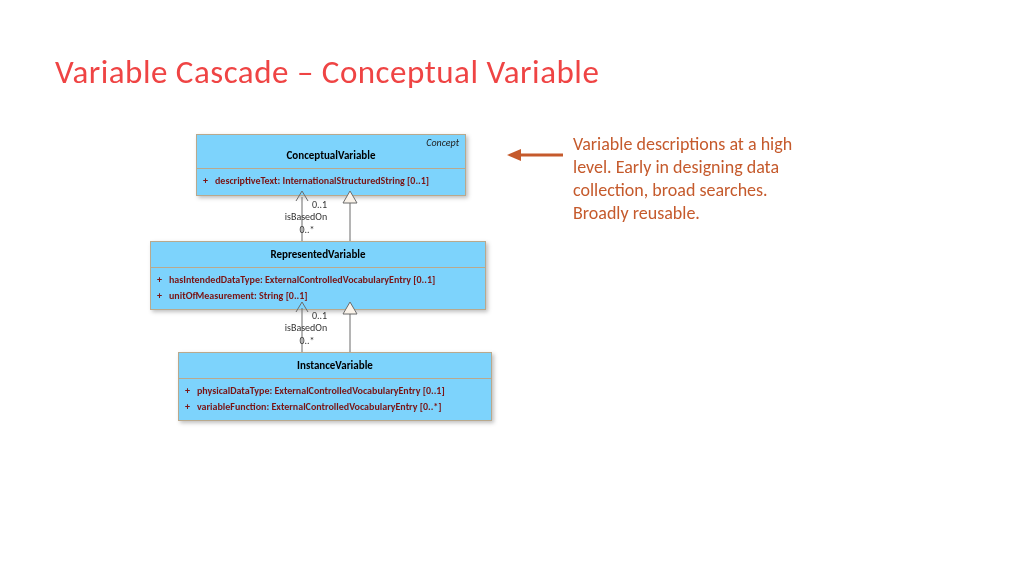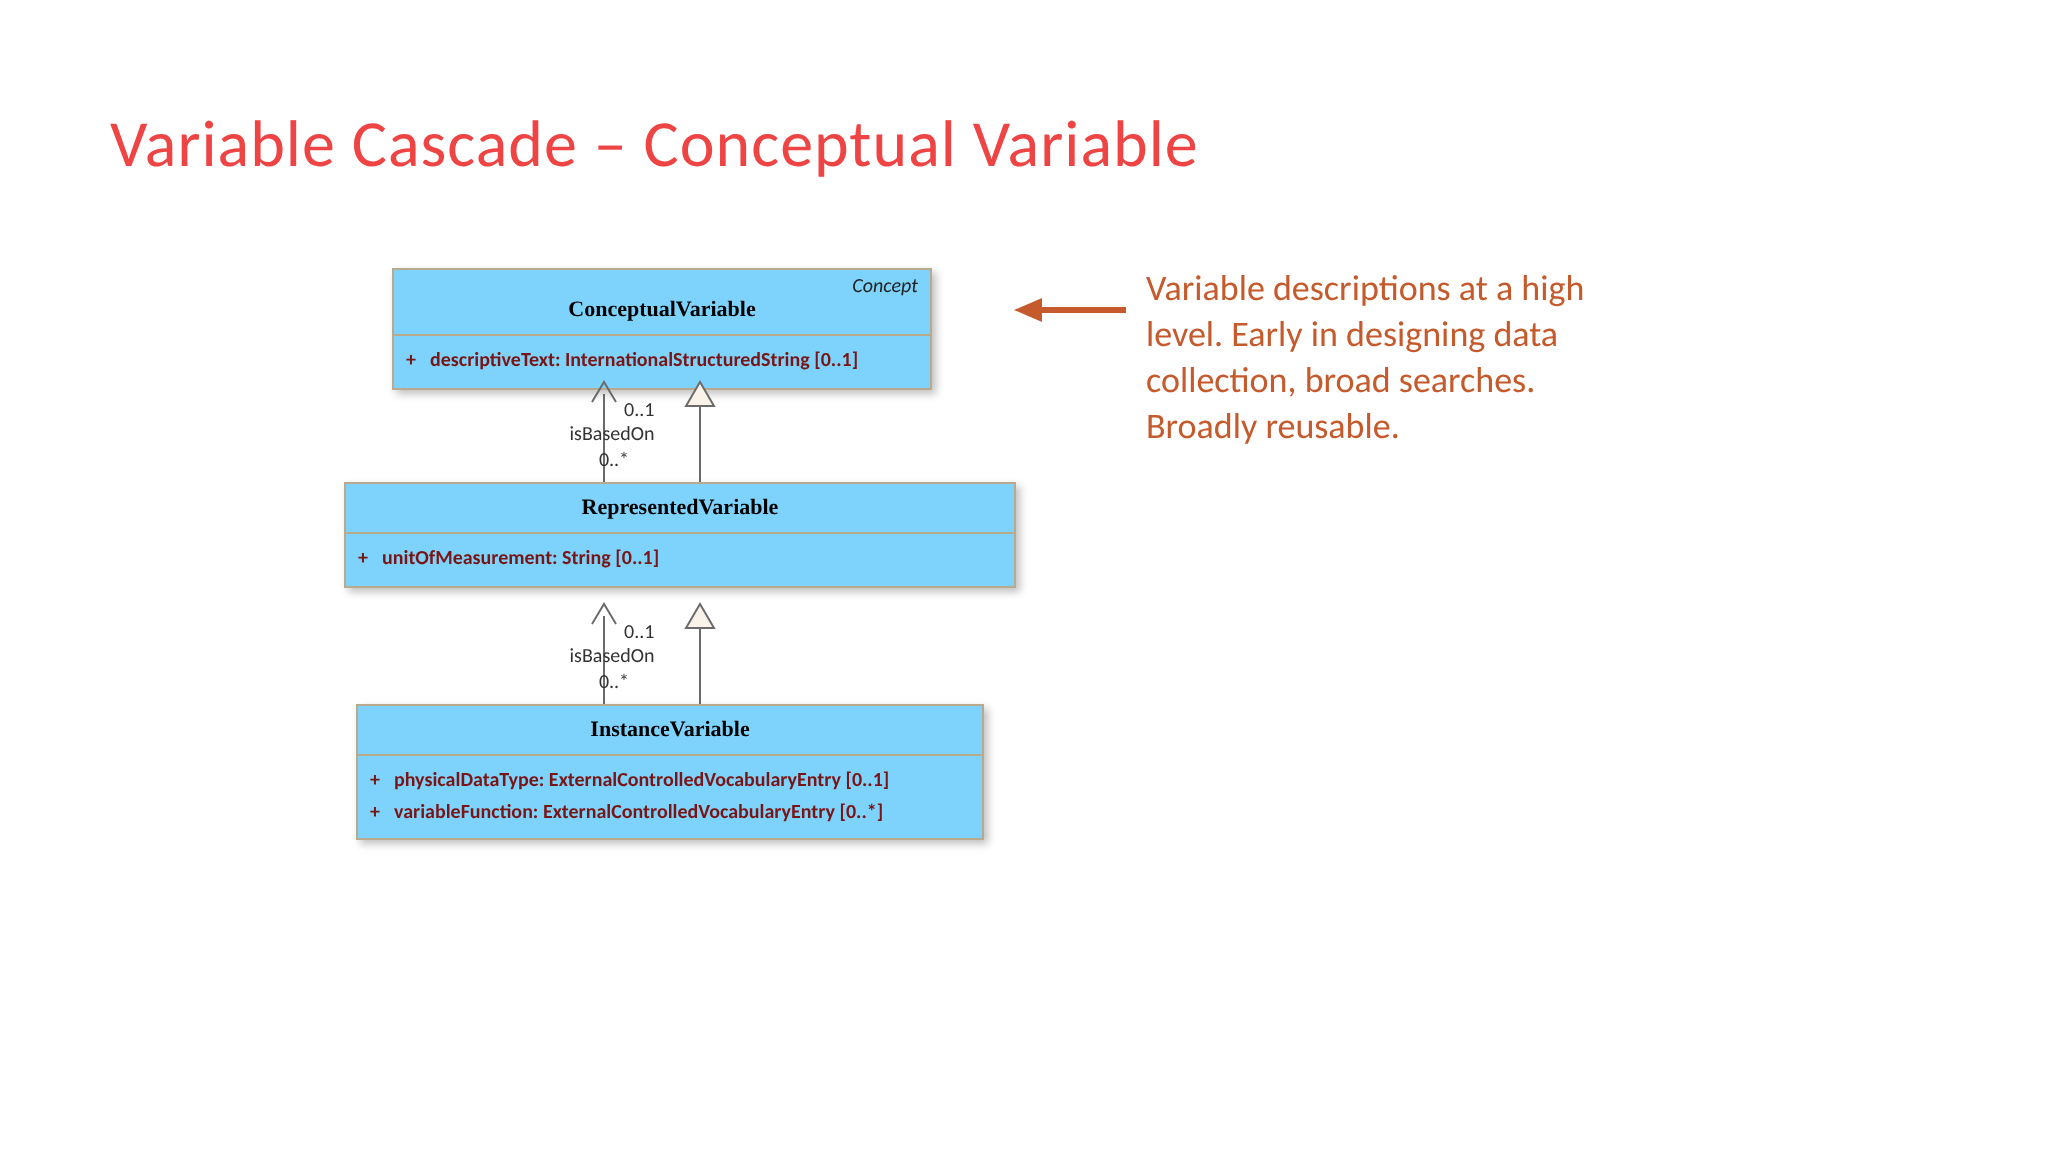--- a/index.html
+++ b/index.html
@@ -56,21 +56,20 @@
     font-size: 10px;
     color: #222;
   }
   .class-name {
     text-align: center;
     font-weight: bold;
     font-size: 11px;
     padding-top: 12px;
     padding-bottom: 2px;
     color: #000;
-    font-family: Liberation Serif, serif;
   }
   .class-name.nostereo { padding-top: 4px; }
   .class-body {
     padding: 4px 0 6px 0;
   }
   .attr-row {
     padding: 1px 6px 1px 6px;
     color: #7A1515;
     font-size: 10px;
     line-height: 1.35;
@@ -117,25 +116,26 @@
   <line x1="70" y1="52" x2="70" y2="14" stroke="#6b6b6b" stroke-width="1"></line>
   <polygon points="70,2 63,14 77,14" fill="#FAF3EA" stroke="#6b6b6b" stroke-width="1"></polygon>
 
   <line x1="22" y1="52" x2="22" y2="8" stroke="#6b6b6b" stroke-width="1"></line>
   <polyline points="16,12 22,2 28,12" fill="none" stroke="#6b6b6b" stroke-width="1"></polyline>
 </svg>
 <div class="conn-label" style="left:312px; top:198px;">0..1</div>
 <div class="conn-label" style="left:280px; top:210px; width:52px;">isBasedOn</div>
 <div class="conn-label" style="left:292px; top:223px; width:30px;">0..*</div>
 
-<div class="class-box" style="left:172px; top:241px; width:334px;">
+<div class="class-box" style="left:150px; top:241px; width:334px;">
   <div class="class-top">
     <div class="class-name nostereo">RepresentedVariable</div>
   </div>
   <div class="class-body">
+    <div class="attr-row"><span class="plus">+</span><span>hasIntendedDataType: ExternalControlledVocabularyEntry [0..1]</span></div>
     <div class="attr-row"><span class="plus">+</span><span>unitOfMeasurement: String [0..1]</span></div>
   </div>
 </div>
 
 <svg style="position:absolute; left:280px; top:300px;" width="120" height="56">
   <line x1="70" y1="52" x2="70" y2="14" stroke="#6b6b6b" stroke-width="1"></line>
   <polygon points="70,2 63,14 77,14" fill="#FAF3EA" stroke="#6b6b6b" stroke-width="1"></polygon>
   <line x1="22" y1="52" x2="22" y2="8" stroke="#6b6b6b" stroke-width="1"></line>
   <polyline points="16,12 22,2 28,12" fill="none" stroke="#6b6b6b" stroke-width="1"></polyline>
 </svg>

